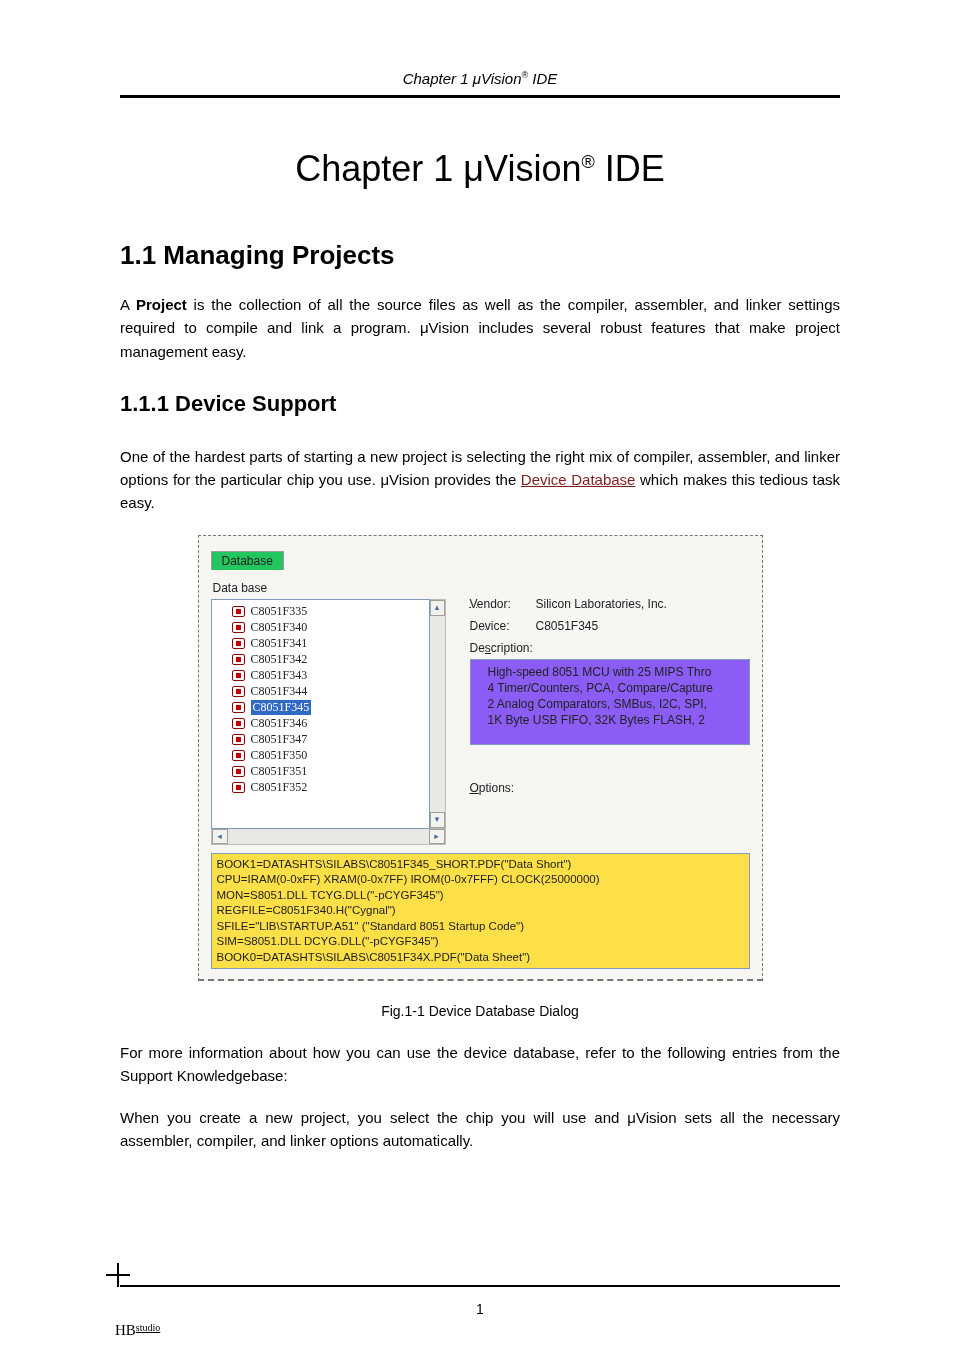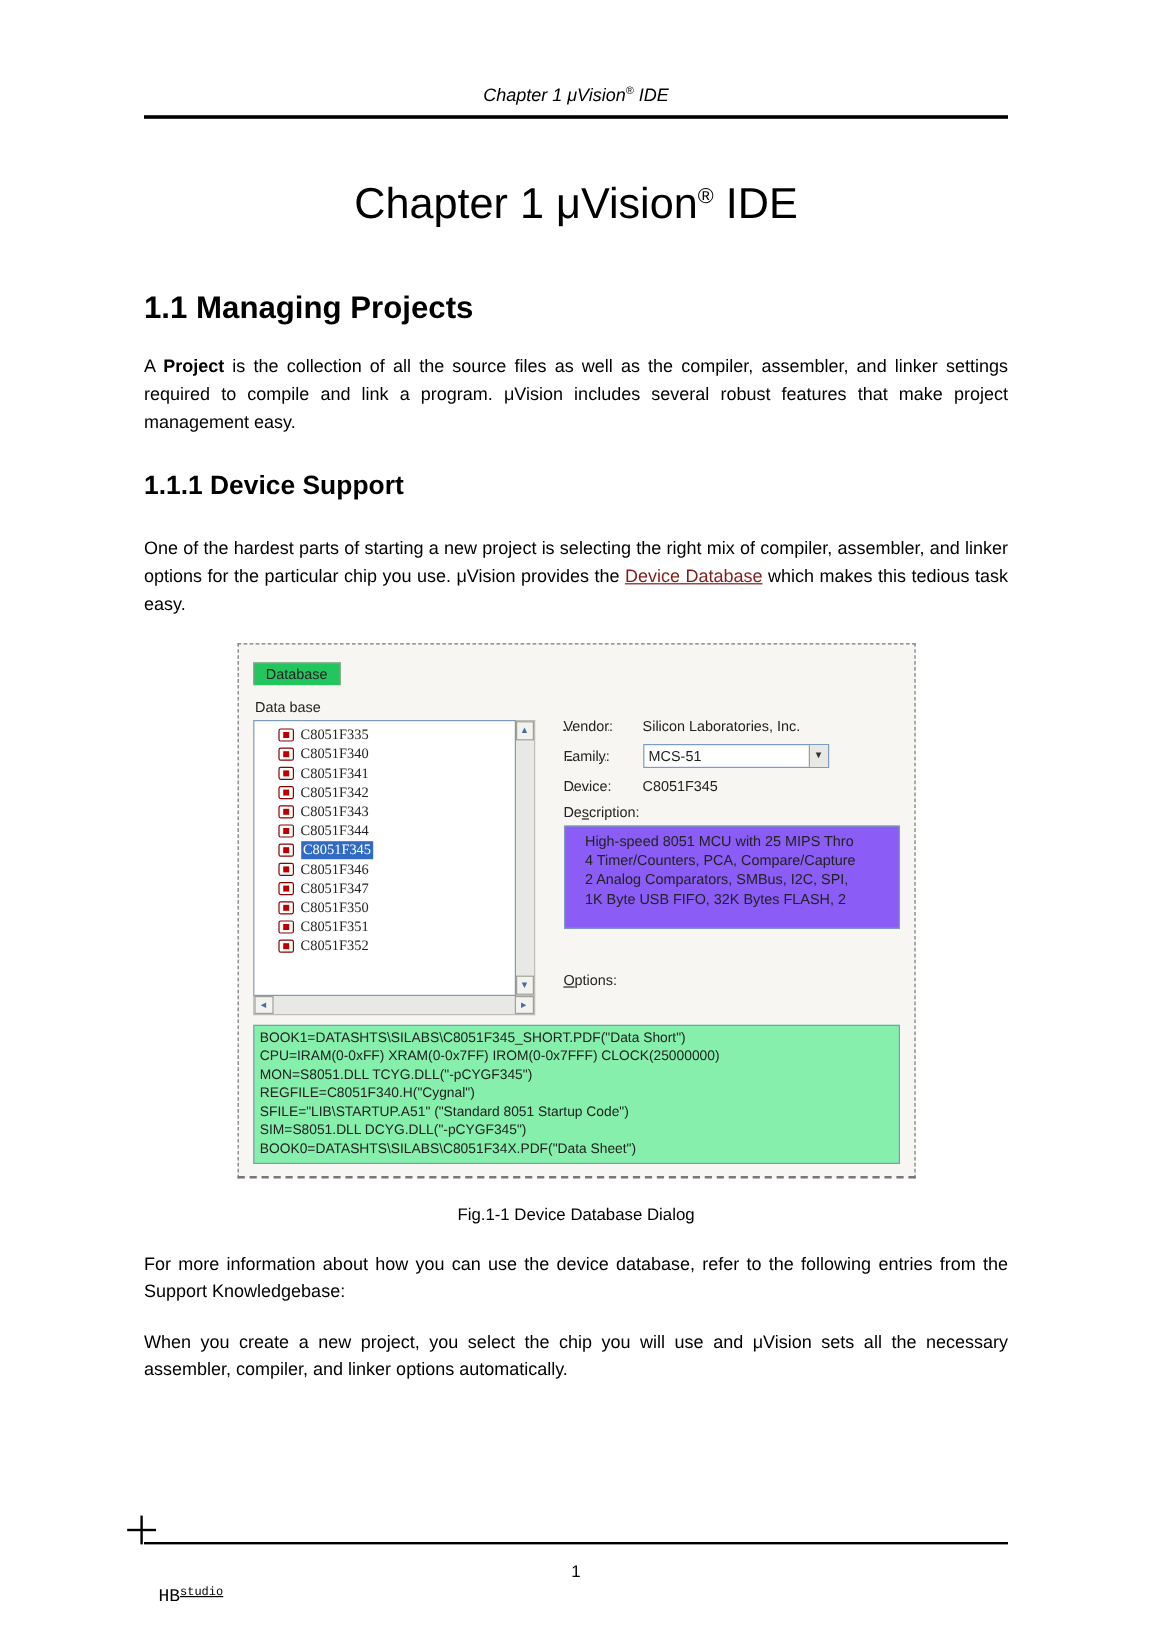--- a/index.html
+++ b/index.html
@@ -146,21 +146,21 @@
     }
     .desc-box {
       background:#8b5cf6; border:1px solid #7d9bbd;
       height: 86px; padding:4px 17px;
       font-size:12px; line-height:1.35;
       overflow:hidden;
     }
     .opt-label { margin-top: 36px; }
     .options-box {
       margin-top: 8px;
-      background:#86efac; border:1px solid #7d9bbd;
+      background:#fde047; border:1px solid #7d9bbd;
       padding:3px 5px;
       font-size:11.5px; line-height:1.35;
       font-family: Tahoma, sans-serif;
       width: 100%;
     }
     .figure-cap {
       text-align: center;
       font-size: 14px;
       margin: 22px 0 22px 0;
     }
@@ -174,22 +174,22 @@
       position: absolute;
       bottom: 40px;
       width: 960px;
       left:0;
       text-align: center;
       font-size: 14px;
     }
     .footer-brand {
       position: absolute;
       bottom: 18px;
-      left: 132px;
-      font-family: Liberation Mono, monospace;
+      left: 115px;
+      font-family: Liberation Serif, serif;
       font-size: 14px;
     }
     .footer-brand .hb { font-size: 15px; }
     .footer-brand .studio { font-size: 10px; text-decoration: underline; vertical-align: top; }
     .cross {
       position: absolute;
       left: 106px;
       bottom: 70px;
       width: 24px; height: 24px;
     }
@@ -289,27 +289,20 @@
         <div class="hscroll">
           <div class="hbtn">◂</div>
           <div class="hbtn">▸</div>
         </div>
       </div>
 
       <div class="db-right">
         <div class="field-row">
           <span class="field-label"><span class="ul-first">V</span>endor:</span>
           <span class="field-val">Silicon Laboratories, Inc.</span>
-        </div>
-        <div class="field-row">
-          <span class="field-label"><span class="ul-first">F</span>amily:</span>
-          <div class="combo">
-            <span>MCS-51</span>
-            <span class="dd">▼</span>
-          </div>
         </div>
         <div class="field-row">
           <span class="field-label"><span class="ul-first">D</span>evice:</span>
           <span class="field-val">C8051F345</span>
         </div>
         <div style="margin-top:6px; margin-bottom:4px;">De<span class="ul-first">s</span>cription:</div>
         <div class="desc-box">
           <div>High-speed 8051 MCU with 25 MIPS Thro</div>
           <div>4 Timer/Counters, PCA, Compare/Capture</div>
           <div>2 Analog Comparators, SMBus, I2C, SPI, </div>

